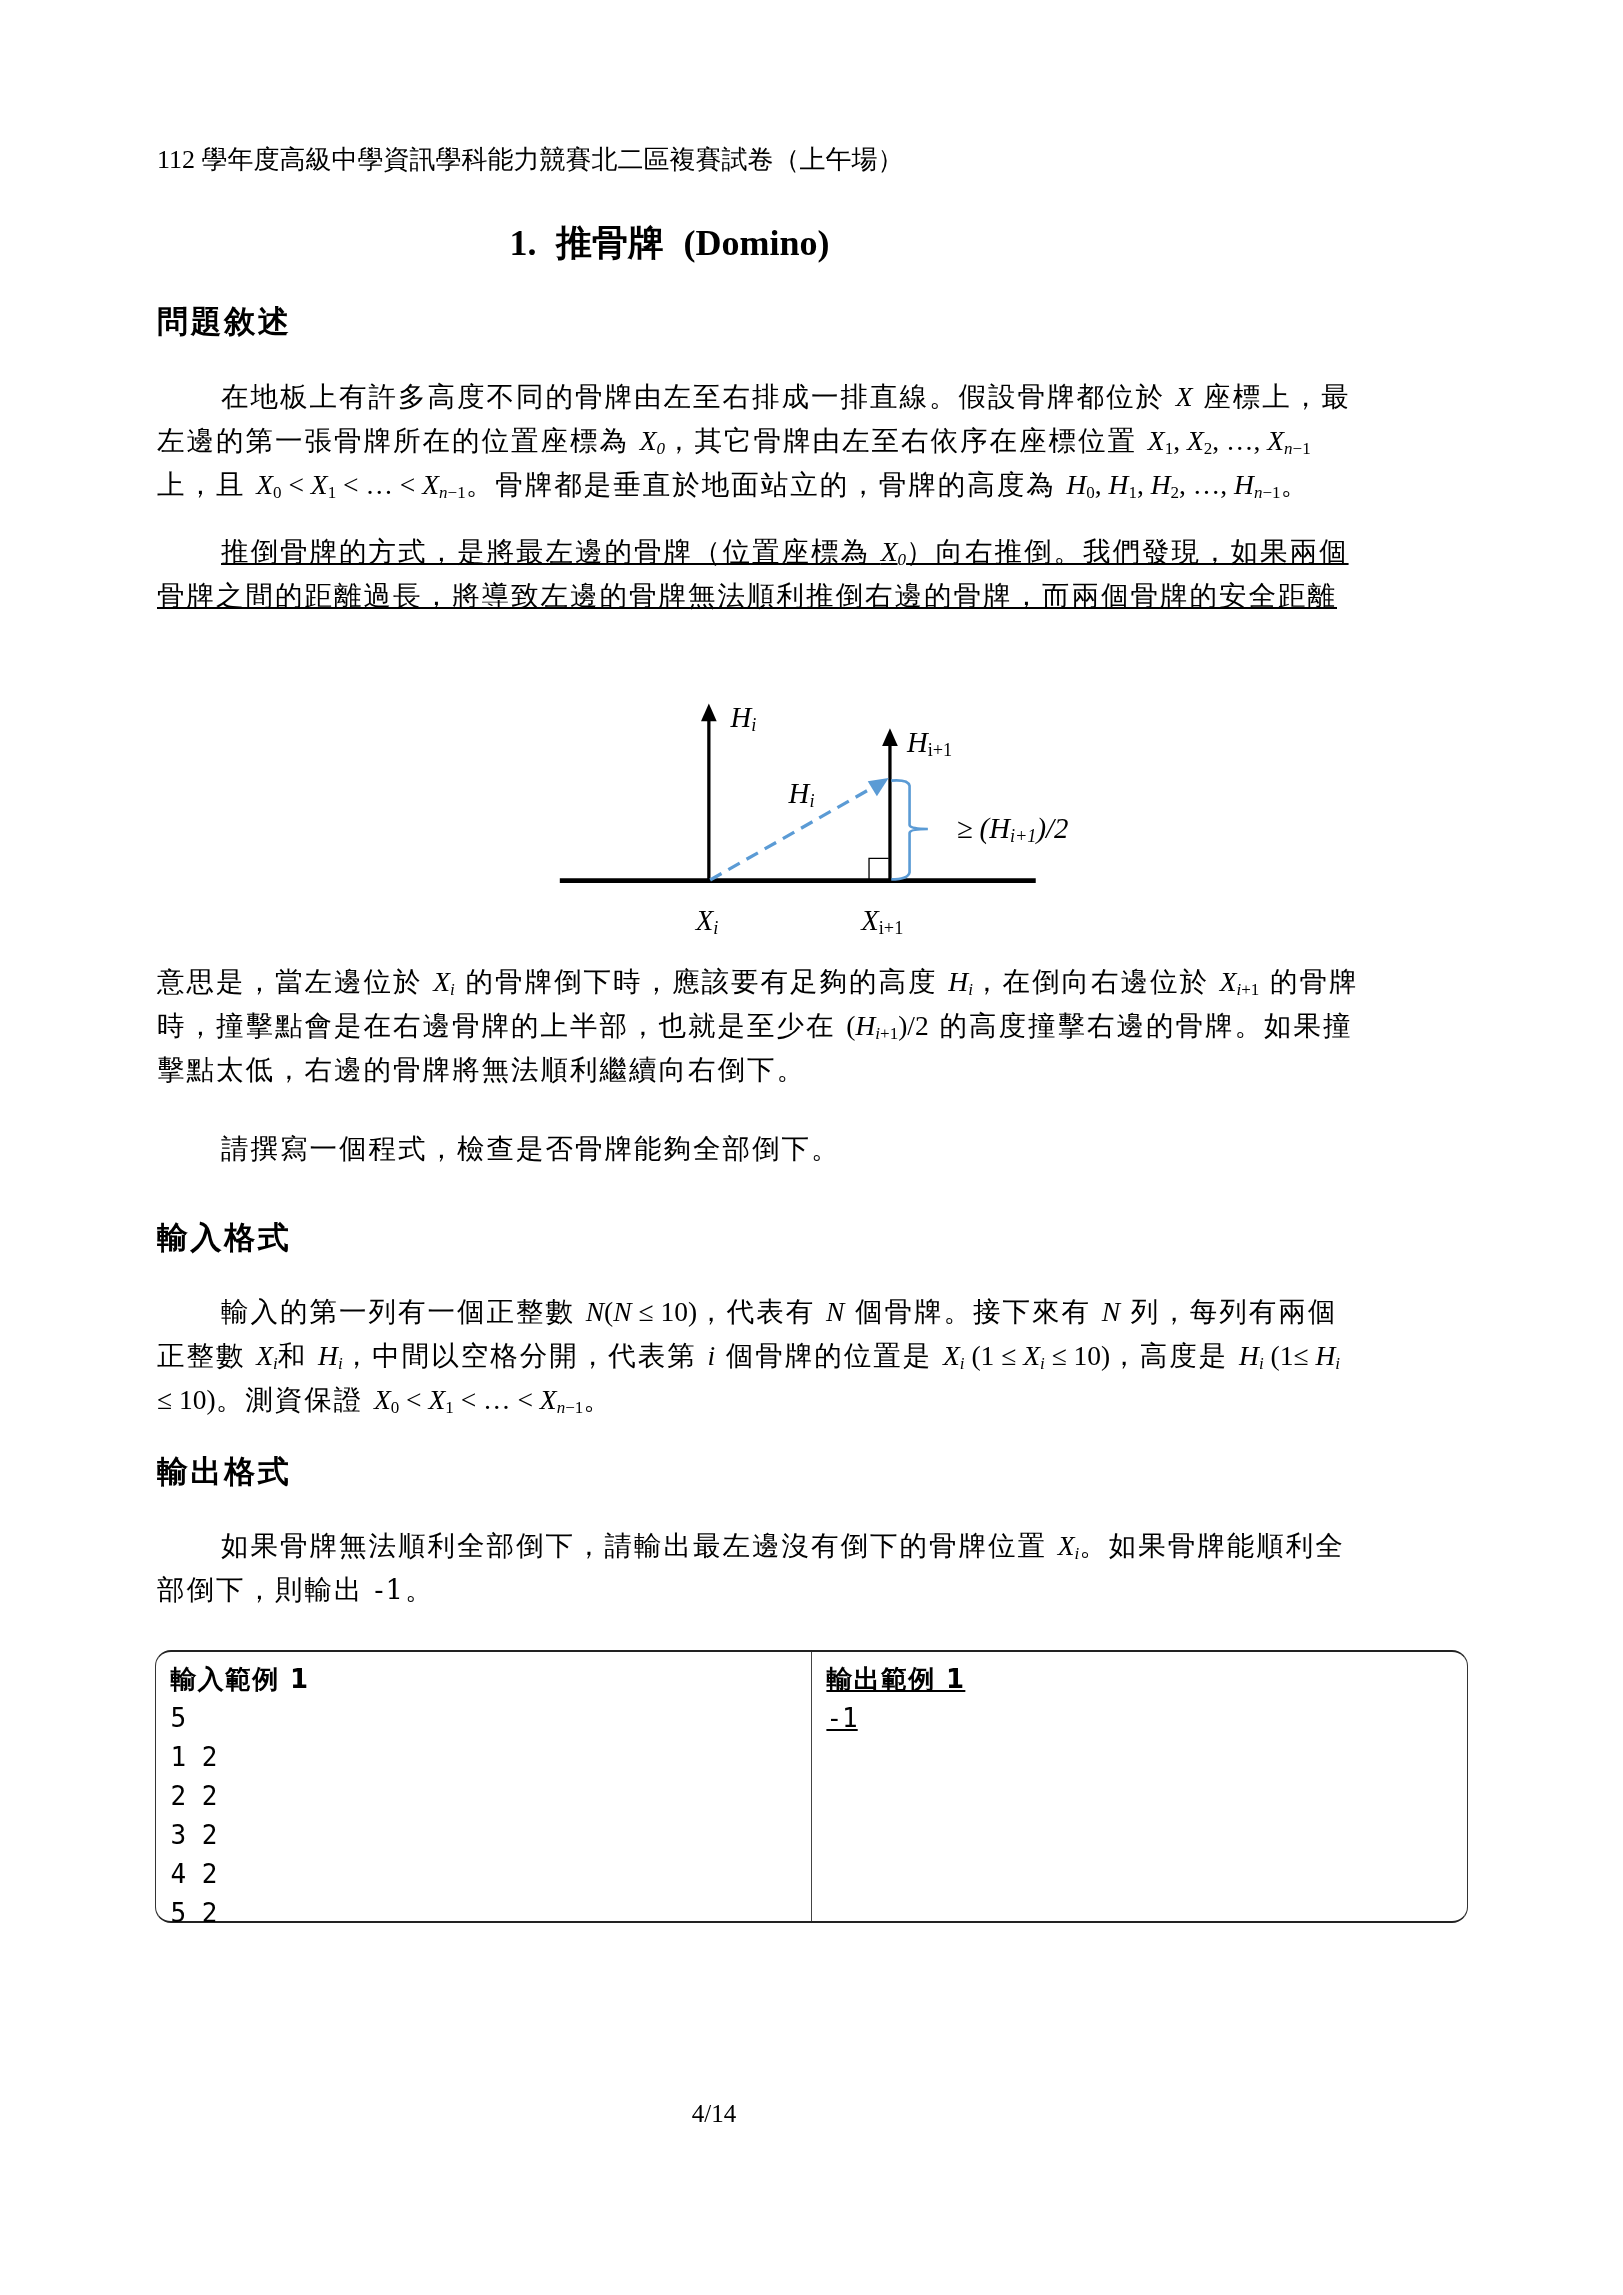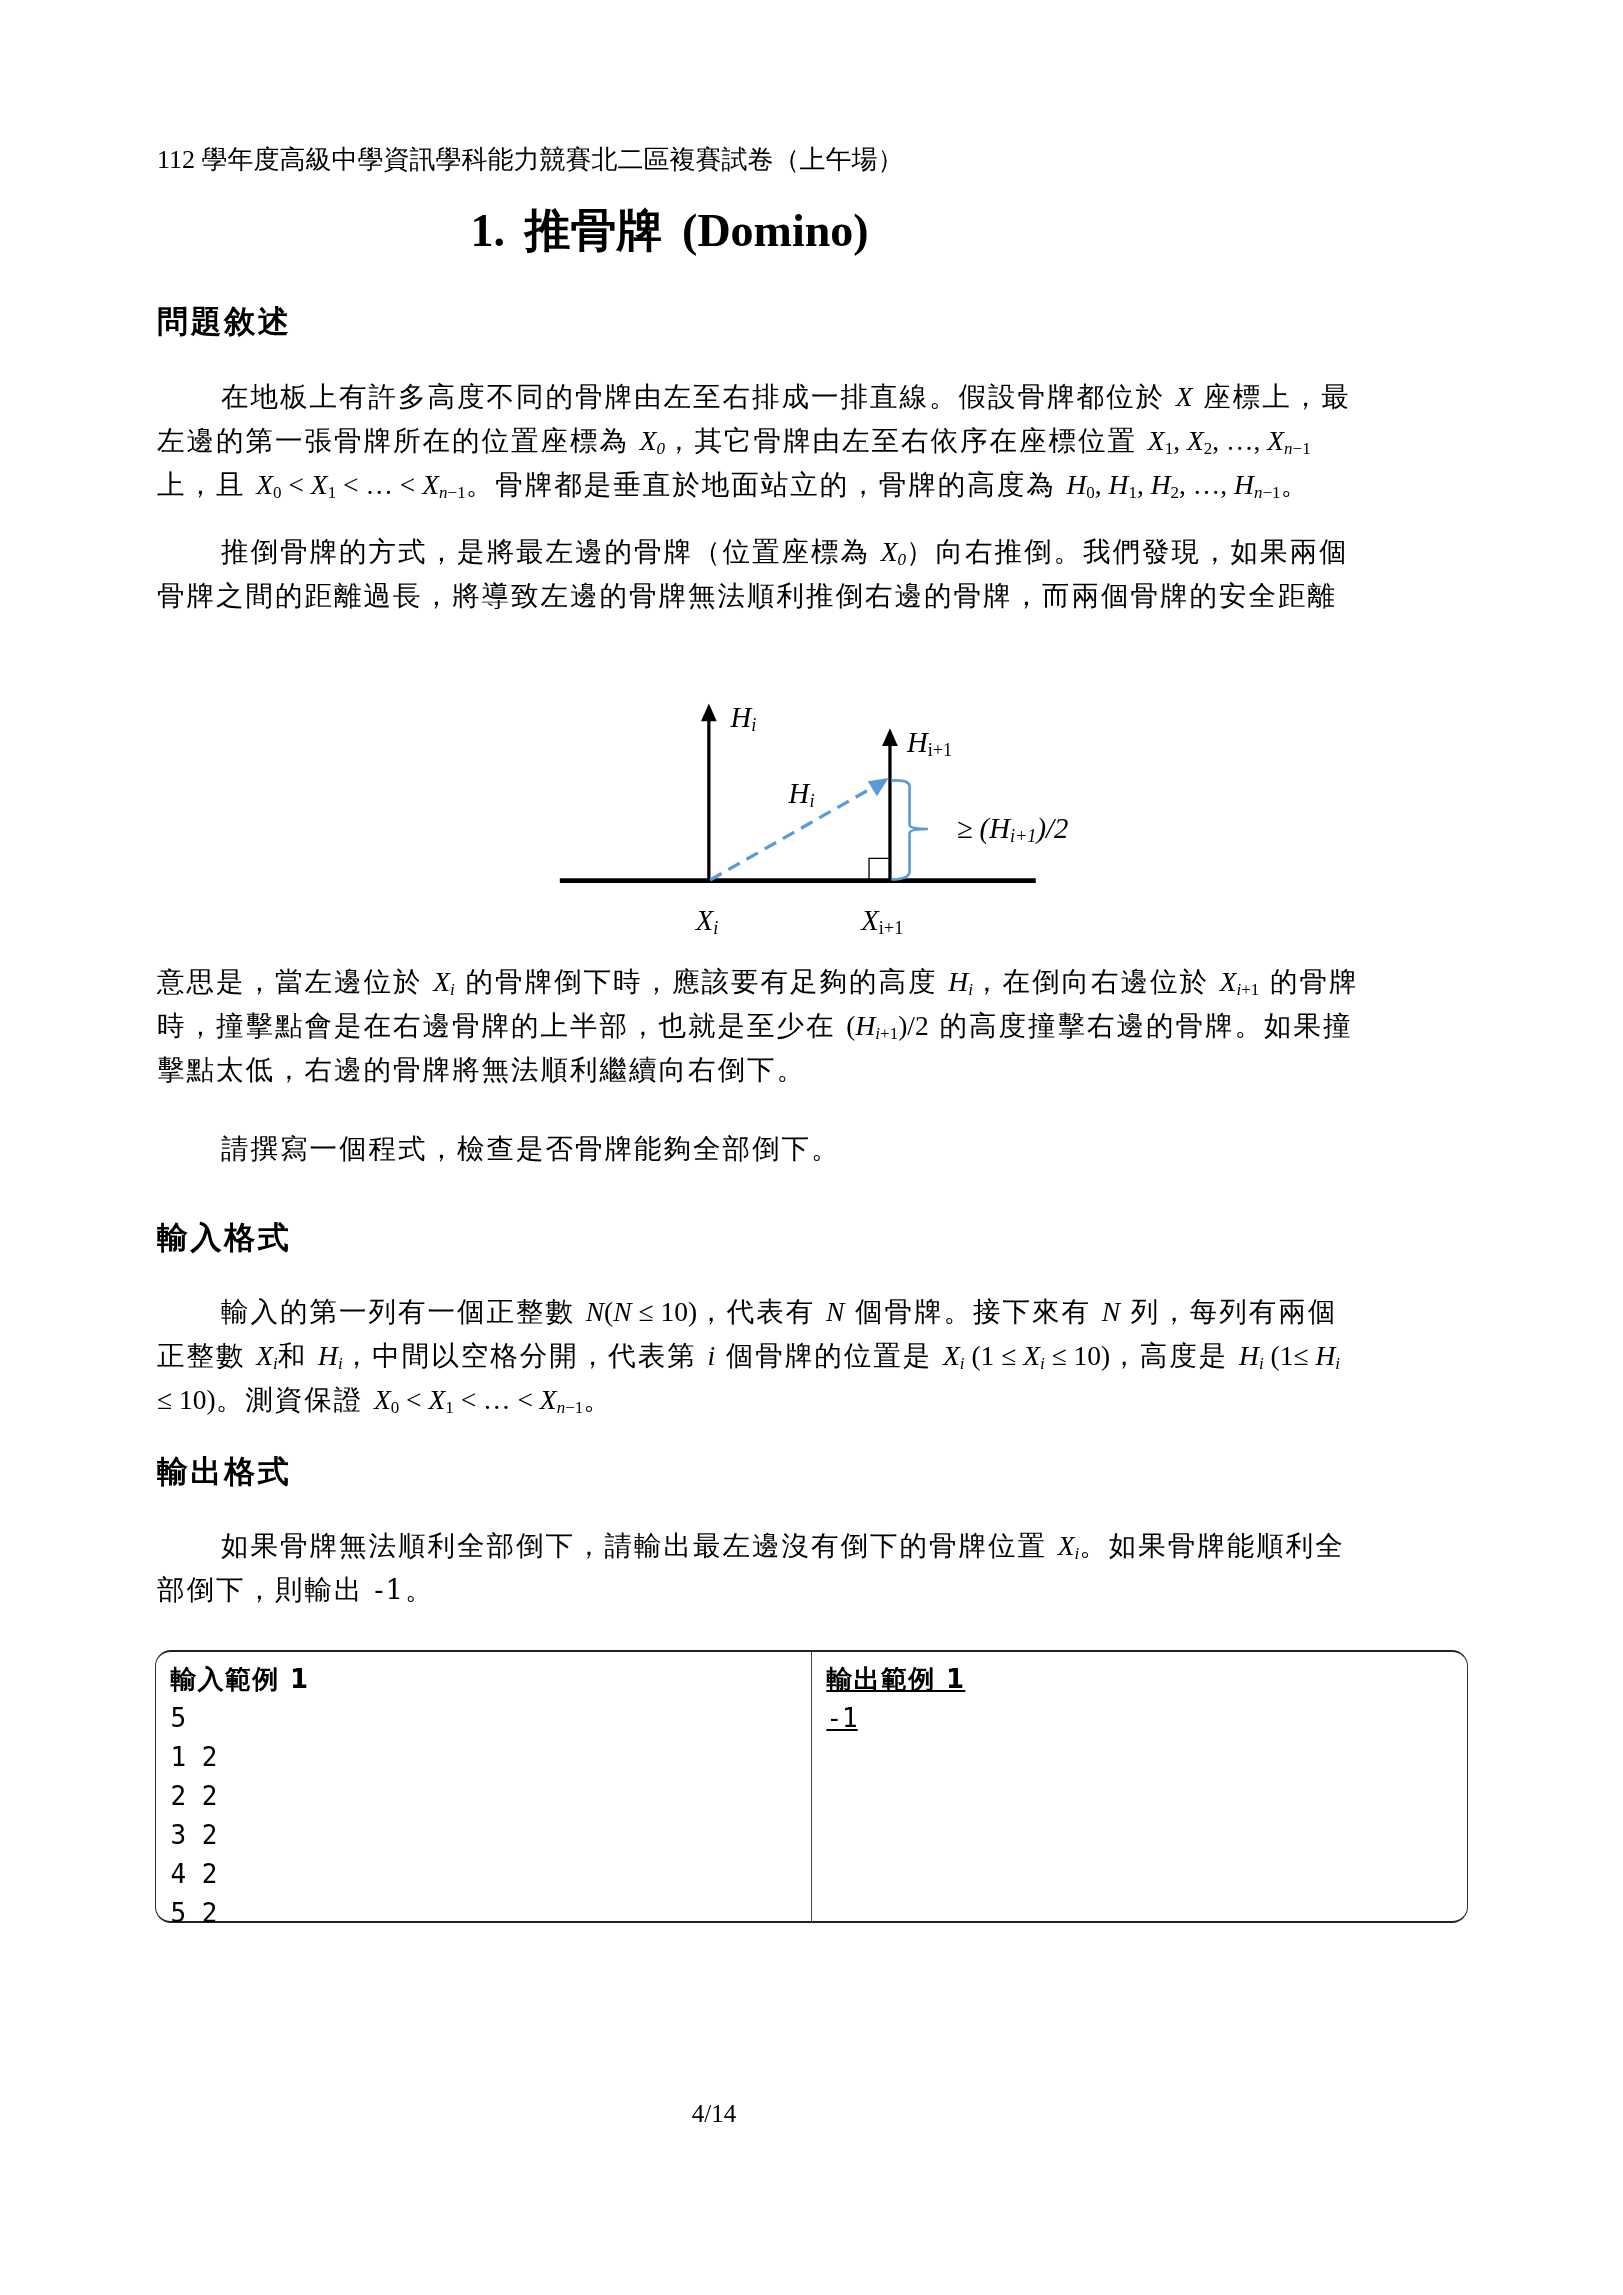--- a/index.html
+++ b/index.html
@@ -7,22 +7,22 @@
     width: 1623px; height: 2295px; position: relative; overflow: hidden;
     font-family: "DejaVu Serif", "Liberation Serif", serif;
     color: #000;
   }
   .abs { position: absolute; }
   .running-header {
     left: 157px; top: 116px; font-size: 26px; line-height: 31px;
     font-family: "Liberation Serif", "DejaVu Serif", serif; white-space: nowrap; margin-top: 28px;
   }
   .title {
-    left: 0; width: 1339px; top: 207px; text-align: center;
-    font-size: 46px; line-height: 47px; font-weight: bold;
+    left: 0; width: 1339px; top: 220px; text-align: center;
+    font-size: 36px; line-height: 47px; font-weight: bold;
     font-family: "Liberation Serif", "DejaVu Serif", serif; white-space: nowrap;
   }
   .title .num { margin-right: 19.6px; }
   .title .en { margin-left: 19.6px; }
   .heading {
     left: 157px; font-size: 31px; line-height: 39px; font-weight: bold;
     letter-spacing: 2.6px; white-space: nowrap;
   }
   .para {
     left: 157px; width: 1315px; font-size: 27.5px; line-height: 44px;
@@ -58,21 +58,21 @@
 </div>
 
 <div class="abs heading" style="top:302px;">問題敘述</div>
 
 <div class="abs para" style="top:374px;">
   <span class="line indent"><span>在地板上有許多高度不同的骨牌由左至右排成一排直線。假設骨牌都位於 </span><i>X</i><span> 座標上，最</span></span>
   <span class="line"><span>左邊的第一張骨牌所在的位置座標為 </span><i>X<sub>0</sub></i><span>，其它骨牌由左至右依序在座標位置 </span><span class="mr"><i>X</i><sub>1</sub>, <i>X</i><sub>2</sub>, …, <i>X<sub>n</sub></i><sub>−1</sub></span></span>
   <span class="line"><span>上，且 </span><span class="mr"><i>X</i><sub>0</sub> &lt; <i>X</i><sub>1</sub> &lt; … &lt; <i>X<sub>n</sub></i><sub>−1</sub></span><span>。骨牌都是垂直於地面站立的，骨牌的高度為 </span><span class="mr"><i>H</i><sub>0</sub>, <i>H</i><sub>1</sub>, <i>H</i><sub>2</sub>, …, <i>H<sub>n</sub></i><sub>−1</sub>。</span></span>
 </div>
 
-<div class="abs para" style="top:529px;">
+<div class="abs para" style="top:529px;text-decoration:underline;">
   <span class="line indent"><span>推倒骨牌的方式，是將最左邊的骨牌（位置座標為 </span><i>X<sub>0</sub></i><span>）向右推倒。我們發現，如果兩個</span></span>
   <span class="line">骨牌之間的距離過長，將導致左邊的骨牌無法順利推倒右邊的骨牌，而兩個骨牌的安全距離</span>
 </div>
 
 <svg class="abs diagram" viewBox="840 1060 800 390">
   <defs>
     <marker id="arrowBlack" markerWidth="10" markerHeight="10" refX="5" refY="8" orient="auto-start-reverse" markerUnits="userSpaceOnUse" viewBox="0 0 10 10"></marker>
   </defs>
 
   <line x1="855" y1="1347" x2="1583" y2="1347" stroke="#000" stroke-width="7"></line>

